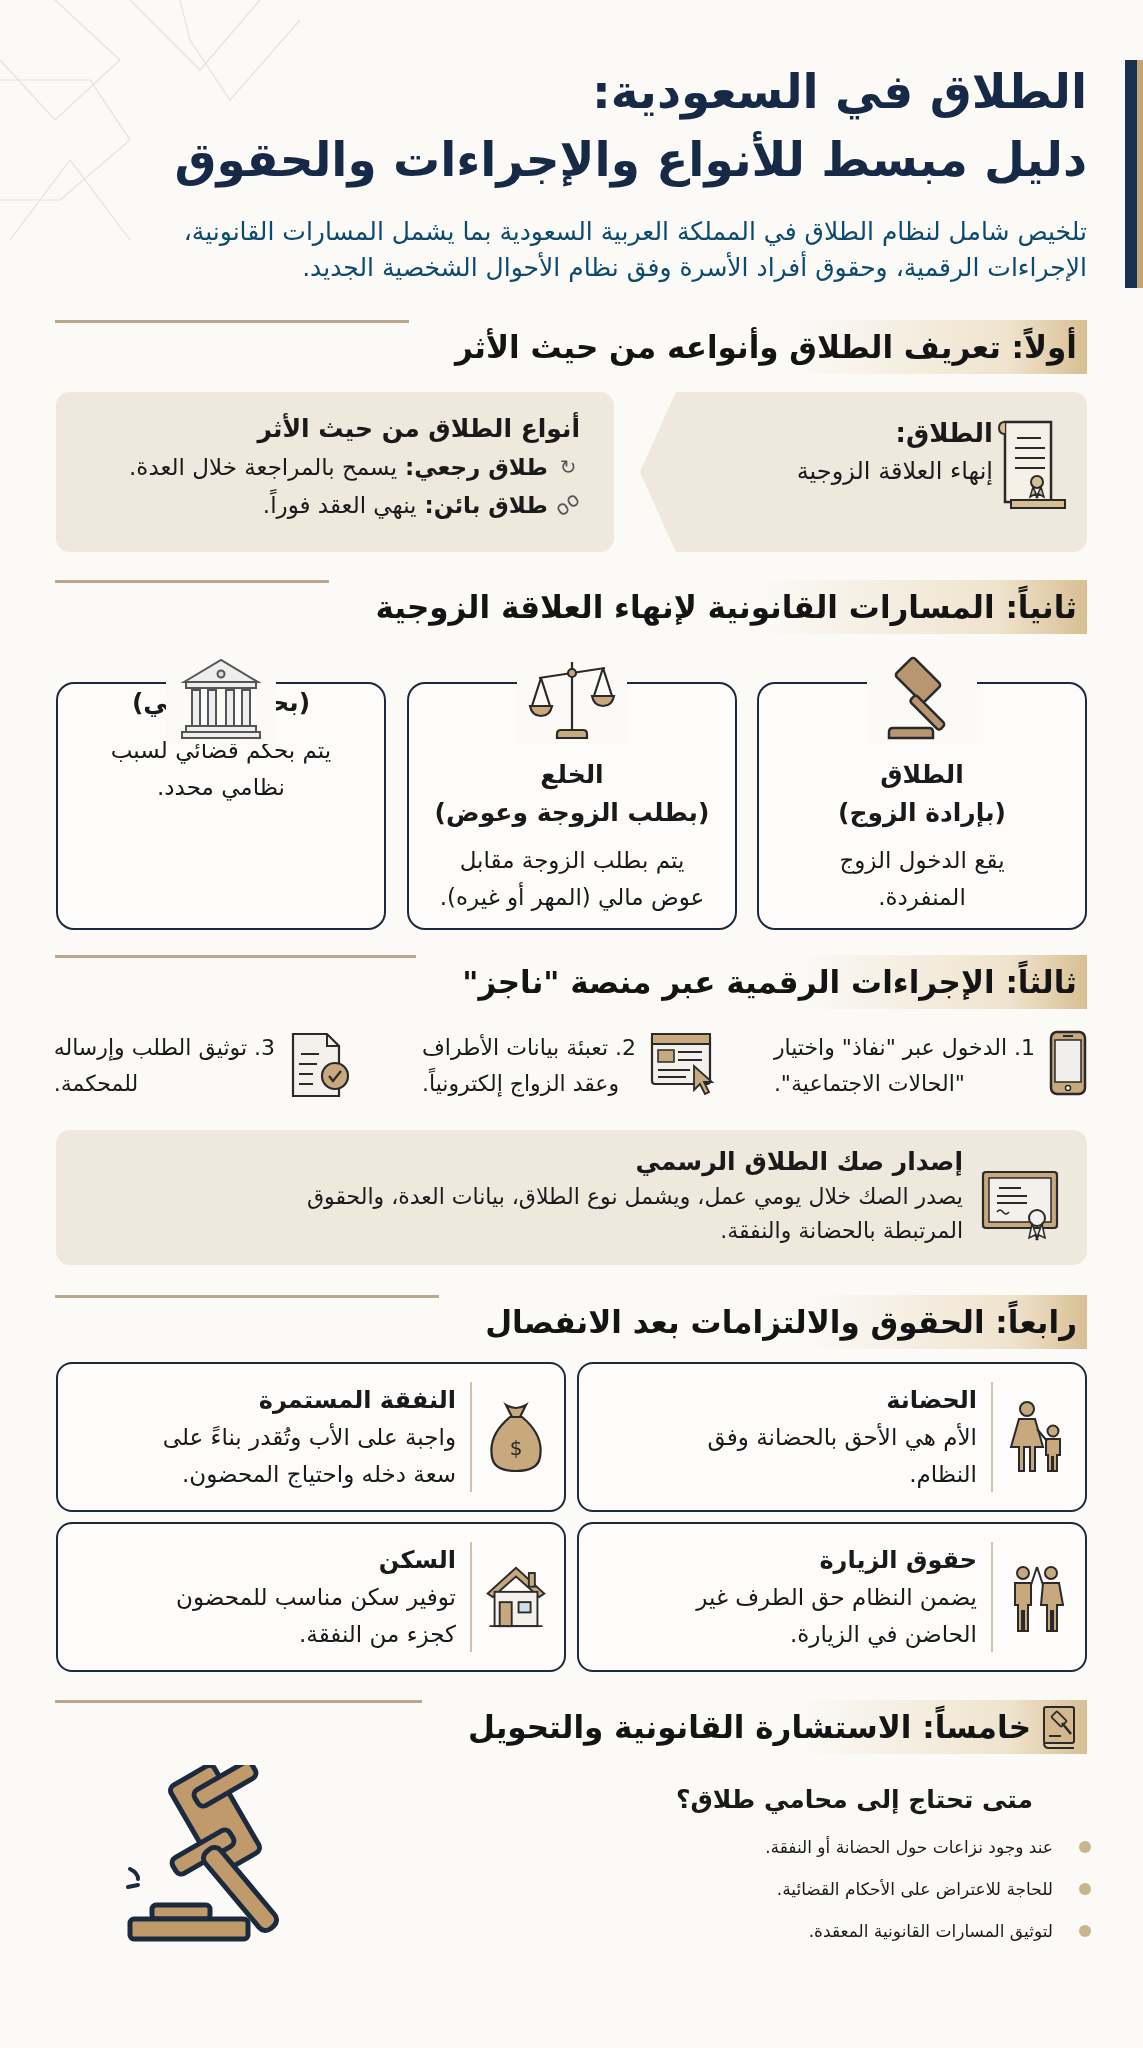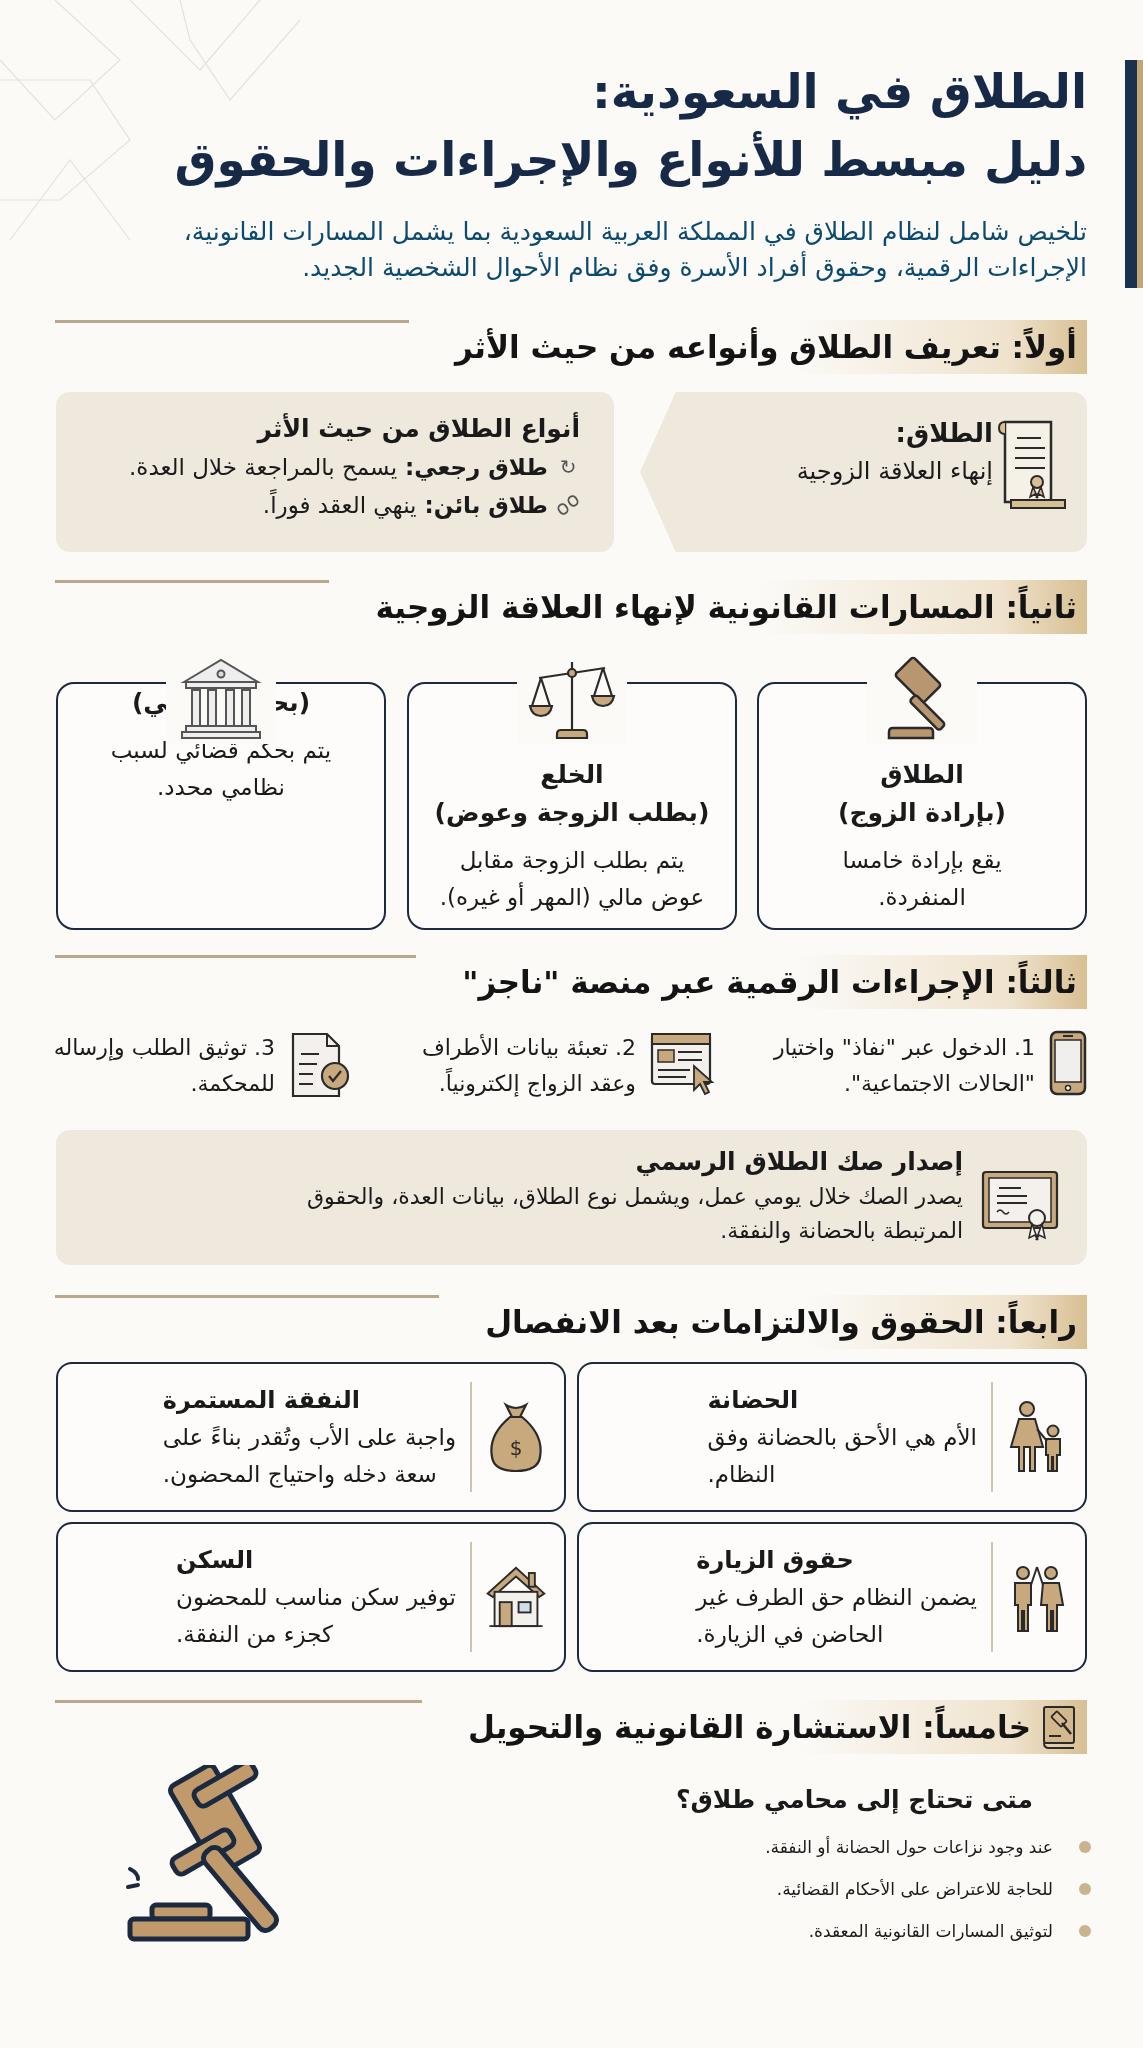--- a/index.html
+++ b/index.html
@@ -30,30 +30,30 @@
   .s1-right .content { position: absolute; right: 20px; top: 22px; display: flex; gap: 4px; align-items: flex-start; }
   .s1-right .txt { font-size: 24px; line-height: 38px; text-align: right; }
   .s1-right .txt b { display: block; font-weight: bold; font-size: 26px; }
 
   .card3 { position: absolute; top: 682px; width: 330px; height: 248px; border: 2.5px solid #1c2a40; border-radius: 18px; background: #fdfcfa; text-align: center; }
   .card3 .icon-wrap { position: absolute; top: -30px; left: 50%; transform: translateX(-50%); width: 110px; height: 90px; background: #fbfaf7; display: flex; justify-content: center; align-items: flex-end; }
   .card3 .ttl { margin-top: 72px; font-weight: bold; font-size: 25px; line-height: 38px; }
   .card3 .desc { margin-top: 10px; font-size: 23px; line-height: 37px; }
 
   .step { position: absolute; top: 1030px; display: flex; gap: 14px; align-items: flex-start; }
-  .step .txt { font-size: 22px; line-height: 36px; text-align: right; }
+  .step .txt { font-size: 22px; line-height: 36px; text-align: left; }
 
   .certificate { position: absolute; left: 56px; right: 56px; top: 1130px; height: 135px; background: #efe8dd; border-radius: 14px; display: flex; padding: 14px 26px 0 20px; gap: 18px; }
   .certificate .ttl { font-weight: bold; font-size: 25px; line-height: 36px; }
   .certificate .desc { font-size: 22px; line-height: 34px; }
 
   .card4 { position: absolute; width: 510px; height: 150px; border: 2.5px solid #1c2a40; border-radius: 16px; background: #fdfcfa; display: flex; align-items: center; padding: 0 18px; gap: 14px; }
   .card4 .icon-col { width: 60px; display: flex; justify-content: center; }
   .card4 .divider { width: 2px; align-self: stretch; margin: 18px 0; background: #cfc3ae; }
-  .card4 .txt { font-size: 23px; line-height: 37px; text-align: left; }
+  .card4 .txt { font-size: 23px; line-height: 37px; text-align: right; }
   .card4 .txt b { display: block; font-weight: bold; font-size: 24px; }
 
   .lawyer { position: absolute; right: 110px; top: 1780px; text-align: right; }
   .lawyer .q { font-weight: bold; font-size: 25px; line-height: 40px; }
   .lawyer ul { list-style: none; margin-top: 6px; }
   .lawyer li { font-size: 17px; line-height: 42px; display: flex; align-items: center; gap: 26px; margin-right: -58px; }
   .lawyer li .dot { width: 12px; height: 12px; border-radius: 50%; background: #c9b48d; display: inline-block; }
   .big-gavel { position: absolute; left: 120px; top: 1765px; }
 </style>
 </head>
@@ -141,21 +141,21 @@
       <g stroke="#2a2a2a" stroke-width="2.5" fill="#b89670">
         <rect x="28" y="6" width="26" height="40" rx="3" transform="rotate(-45 41 26)"></rect>
         <rect x="46" y="38" width="9" height="42" rx="3" transform="rotate(-45 50 59)"></rect>
         <path d="M12 84 h44 v-6 q0 -4 -4 -4 h-36 q-4 0 -4 4 z"></path>
       </g>
     </svg>
   </div>
   <div class="ttl">الطلاق</div>
   <div class="ttl" style="margin-top:0">(بإرادة الزوج)</div>
   <div class="desc">
-    <div>يقع بإرادة خامسا</div>
+    <div>يقع الدخول الزوج</div>
     <div>المنفردة.</div>
   </div>
 </div>
 
 <div class="card3" style="right:406px">
   <div class="icon-wrap">
     <svg width="90" height="90" viewBox="0 0 90 90">
       <g stroke="#2a2a2a" stroke-width="2.2" fill="#c8a97e">
         <line x1="45" y1="8" x2="45" y2="78"></line>
         <path d="M12 24 L78 14" fill="none"></path>

